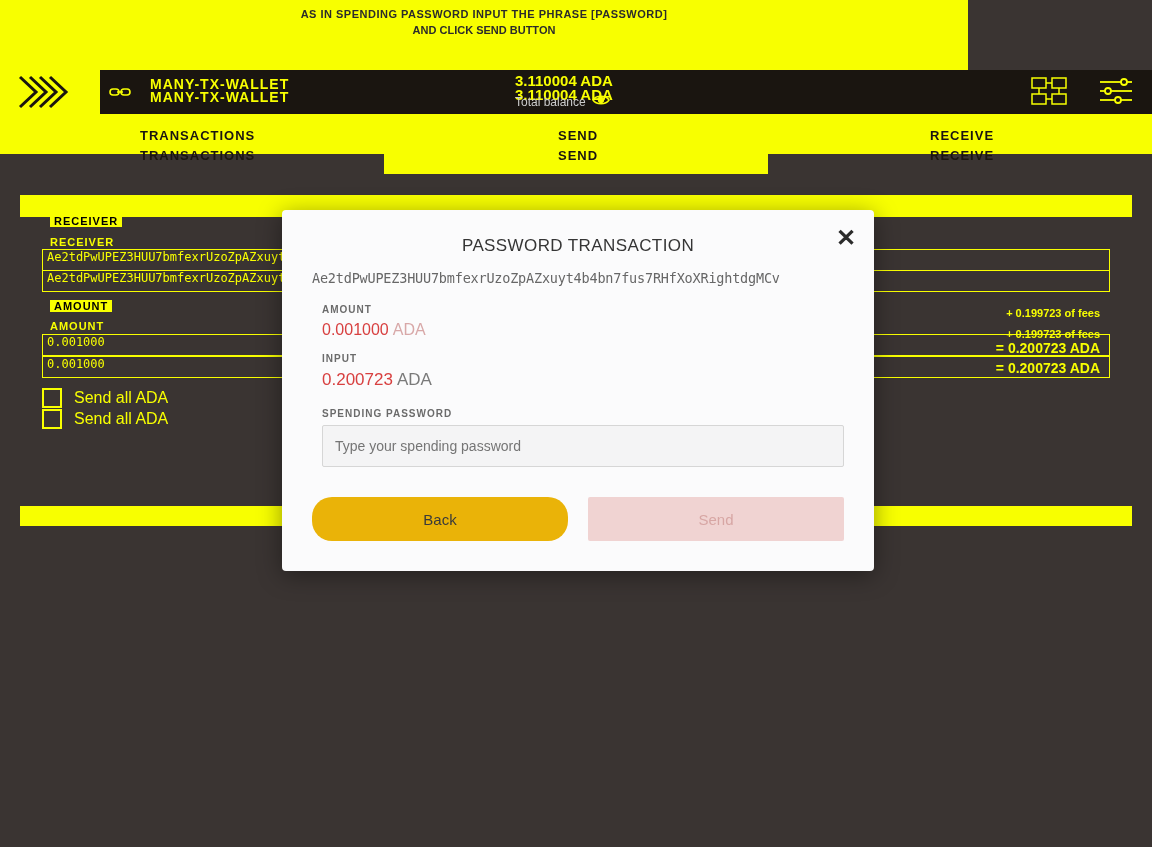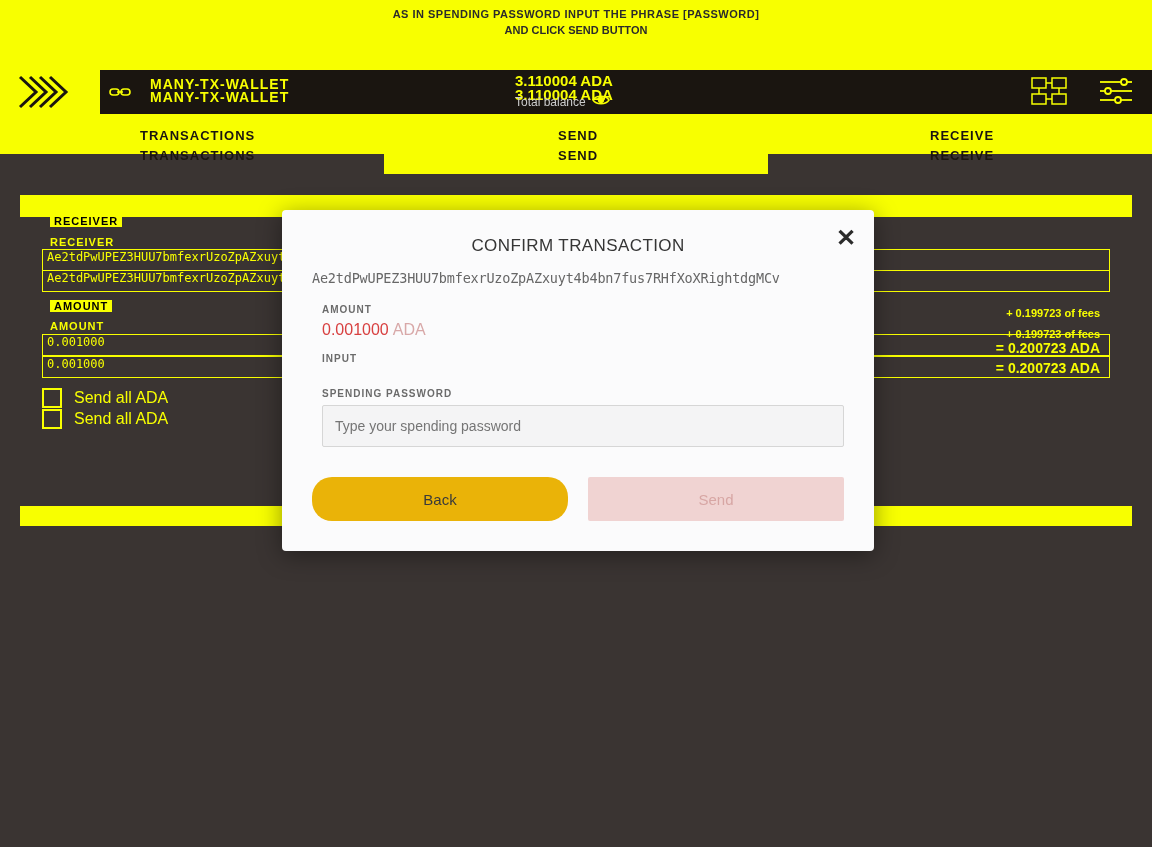--- a/index.html
+++ b/index.html
@@ -1,18 +1,18 @@
 <!DOCTYPE html>
 <html><head>
 <meta charset="utf-8">
 <style>
   * { box-sizing: border-box; margin: 0; padding: 0; }
   html, body { width: 1152px; height: 847px; background: #3a3432; font-family: Arial, Helvetica, sans-serif; overflow: hidden; }
   .top-banner {
-    width: 1152px; height: 70px; background: #f8ff00; position: relative;
+    width: 968px; height: 70px; background: #f8ff00; position: relative;
     text-align: center; padding-top: 8px;
     font-size: 11px; font-weight: bold; color: #2b2b2b;
   }
   .top-banner .l1 { display:block; letter-spacing: 0.5px; }
   .top-banner .l2 { display:block; margin-top: 4px; }
 
   .wallet-bar {
     position: absolute; left: 0; top: 70px; width: 1152px; height: 44px;
     background: #1a1510;
     color: #f8ff00;
@@ -281,35 +281,38 @@
 <div class="chk-row2">
   <div class="chk-box"></div>
   <div class="chk-lbl">Send all ADA</div>
 </div>
 
 <div class="bottom-yellow-stripe"></div>
 
 <div class="modal-overlay">
   <div class="modal">
     <div class="modal-close">✕</div>
-    <div class="modal-title">CONFIRM TRANSACTION</div>
+    <div class="modal-title">PASSWORD TRANSACTION</div>
 
     <div class="m-to">Ae2tdPwUPEZ3HUU7bmfexrUzoZpAZxuyt4b4bn7fus7RHfXoXRightdgMCv</div>
 
     <div class="m-row">
       <div class="m-col" style="margin-left:10px;">
         <div class="m-label">AMOUNT</div>
         <div class="m-val">
           <span class="num">0.001000</span><span class="unit">ADA</span>
         </div>
       </div>
     </div>
 
     <div class="m-col" style="margin-left:10px; margin-bottom:18px;">
       <div class="m-label">INPUT</div>
+      <div class="m-total">
+        <span class="num">0.200723</span><span class="unit">ADA</span>
+      </div>
     </div>
 
     <div class="m-col" style="margin-left:10px;">
       <div class="m-label">SPENDING PASSWORD</div>
       <input class="m-input" type="password" placeholder="Type your spending password" style="">
     </div>
 
     <div class="m-buttons">
       <button class="m-btn back">Back</button>
       <button class="m-btn send">Send</button>

